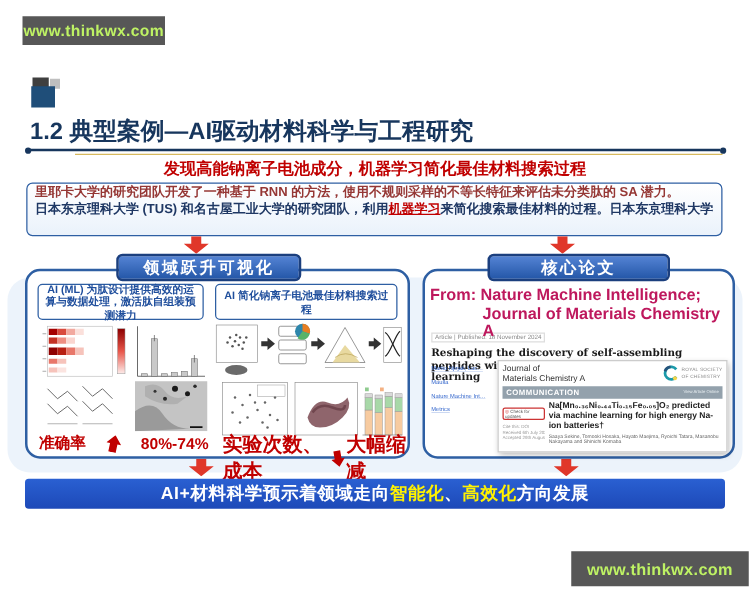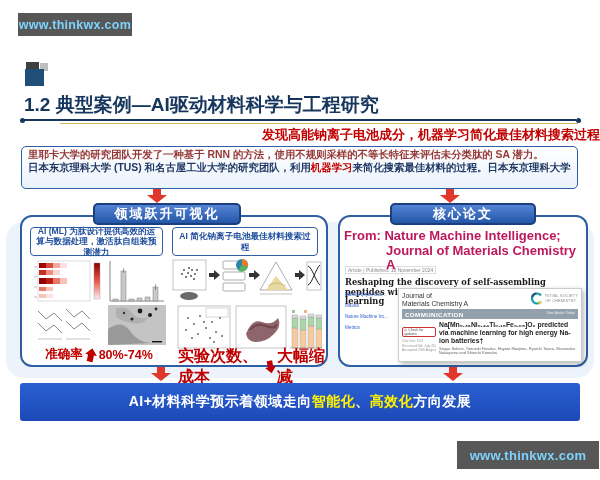--- a/index.html
+++ b/index.html
@@ -1,46 +1,46 @@
 <!DOCTYPE html>
 <html><head>
 <meta charset="utf-8">
 <style>
   * { margin:0; padding:0; box-sizing:border-box; }
   html,body { width:600px; height:480px; }
   body { font-family:"Liberation Sans", sans-serif; background:#ffffff; position:relative; overflow:hidden; }
   .slide { position:absolute; inset:0; width:600px; height:480px; background:#ffffff; }
 
-  .wm-badge { position:absolute; background:#575757; color:#7dd3fc; font-weight:bold;
+  .wm-badge { position:absolute; background:#575757; color:#bef264; font-weight:bold;
               display:flex; align-items:center; justify-content:center; font-size:12.5px; letter-spacing:.3px; }
   .wm-top { left:18px; top:13px; width:114px; height:23px; }
   .wm-bottom { left:457px; top:441px; width:142px; height:28px; font-size:13px; }
 
   .logo-sq { position:absolute; }
   .sq-dark { left:26px; top:62px; width:13px; height:9px; background:#3f3f3f; }
   .sq-light { left:40px; top:63px; width:8px; height:8px; background:#bfbfbf; }
   .sq-blue { left:25px; top:69px; width:19px; height:17px; background:#1F4E79; }
 
   .title { position:absolute; left:24px; top:92px; font-size:19px; font-weight:bold; color:#17365D; white-space:nowrap;text-align:right; }
   .rule-blue { position:absolute; left:24px; top:119px; width:552px; height:2px; background:#17365D; }
   .rule-dot { position:absolute; width:5px; height:5px; border-radius:50%; background:#17365D; top:117.5px; }
   .rule-dot.l { left:20px; } .rule-dot.r { left:576px; }
   .rule-gold { position:absolute; left:60px; top:123px; width:518px; height:1px; background:#C9A227; opacity:.75; }
 
-  .subtitle { position:absolute; left:0; top:126px; width:600px; text-align:right;
+  .subtitle { position:absolute; left:0; top:126px; width:600px; text-align:center;
               font-size:13px; font-weight:bold; color:#C00000; }
 
   .intro-box { position:absolute; left:21px; top:146px; width:557px; height:43px;
                border:1.5px solid #2E5FA3; border-radius:5px;
                background:linear-gradient(#ffffff, #EAF2FB);
                padding:2px 6px 0 6px; font-size:10.4px; font-weight:bold; line-height:12.8px; }
   .intro-line { white-space:nowrap; }
   .c-maroon { color:#953735; }
   .c-navy { color:#1F3864; }
-  .c-red { color:#C00000; }
+  .c-red { color:#C00000;text-decoration:underline; }
 
   .big-arrow { position:absolute; width:22px; height:14px; }
   .ba-1 { left:146px; top:189px; } .ba-2 { left:439px; top:189px; }
   .ba-3 { left:150px; top:367px; } .ba-4 { left:442px; top:367px; }
 
   .bg-band { position:absolute; left:6px; top:222px; width:588px; height:156px;
              background:#DCE9F8; opacity:.55; border-radius:18px; }
 
   .panel { position:absolute; top:215px; height:152px; background:#ffffff;
            border:2px solid #2E5FA3; border-radius:12px; }
@@ -60,21 +60,21 @@
   .sb-a { left:30px; top:227px; width:133px; height:29px; }
   .sb-b { left:172px; top:227px; width:146px; height:29px; }
 
   .fig { position:absolute; z-index:3; }
   .fig-a { left:32px; top:259px; }
   .fig-b1 { left:172px; top:258px; }
   .fig-b2 { left:176px; top:304px; }
 
   .metric { position:absolute; top:346px; z-index:4; display:flex; align-items:center; justify-content:center;
             color:#C00000; font-weight:bold; }
-  .metric-a { left:28px; width:142px; font-size:12.5px; gap:2px; }
+  .metric-a { left:28px; width:142px; font-size:12.5px; gap:16px; }
   .metric-b { left:178px; width:148px; font-size:16px; gap:1px; }
   .metric svg { flex:0 0 auto; }
 
   .from-block { position:absolute; left:344px; top:229px; width:238px; z-index:4;
                 font-size:13px; font-weight:bold; color:#be185d; line-height:14.5px; }
   .from-l2 { padding-left:42px; }
 
   .nat-block { position:absolute; left:345px; top:258px; width:237px; z-index:3; }
   .nat-meta { font-size:5px; color:#8a8a8a; border:0.5px solid #ddd; display:inline-block; padding:0 2px; }
   .nat-title { margin-top:2px; font-family:"DejaVu Serif", serif; font-weight:bold; font-size:8.3px;
@@ -96,21 +96,21 @@
   .comm-view { color:#e8eef2; font-size:3.4px; text-align:right; line-height:3.8px; }
   .rsc-body { display:flex; margin-top:2px; gap:3px; }
   .rsc-margin { width:34px; flex:0 0 auto; }
   .chk-pill { border:0.5px solid #c33; border-radius:2px; font-size:3.6px; color:#555; padding:0 1px;
               display:inline-block; margin-bottom:2px; }
   .rsc-tiny { font-size:3.6px; color:#999; line-height:4.6px; white-space:nowrap; overflow:hidden; }
   .rsc-main { flex:1; }
   .rsc-title { font-size:6.8px; font-weight:bold; color:#222; line-height:8px; }
   .rsc-authors { margin-top:1.5px; font-size:4px; color:#666; line-height:4.8px; }
 
-  .banner { position:absolute; left:20px; top:383px; width:560px; height:38px; border-radius:3px;
+  .banner { position:absolute; left:20px; top:383px; width:560px; height:24px; border-radius:3px;
             background:linear-gradient(#2A60D2, #1D49B8);
             display:flex; align-items:center; justify-content:center;
             color:#ffffff; font-weight:bold; font-size:14px; letter-spacing:.5px; z-index:4; }
   .c-yellow { color:#FFF200; }
 </style>
 </head>
 <body>
 
 <div class="slide">
 

